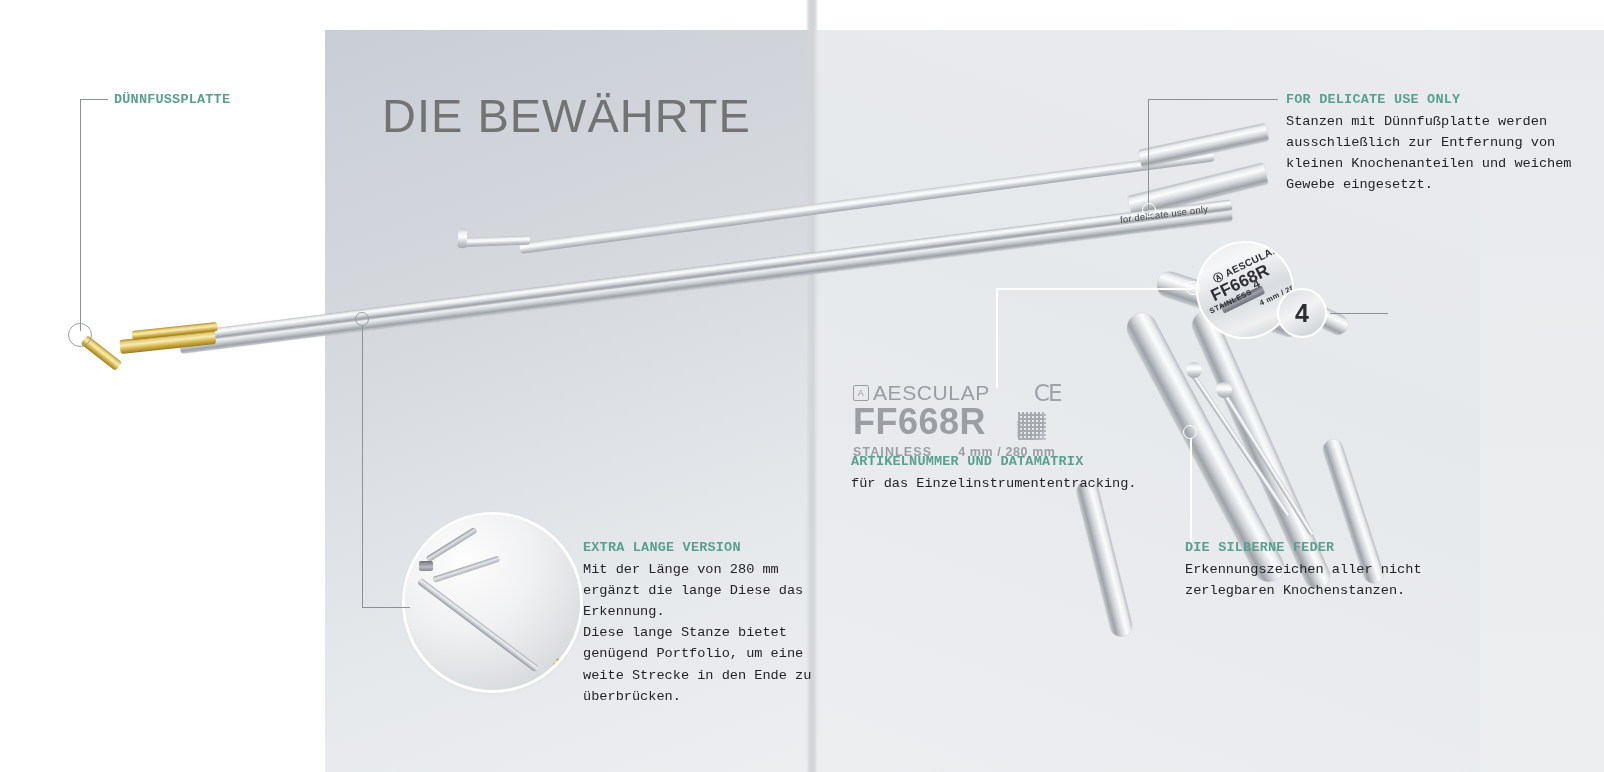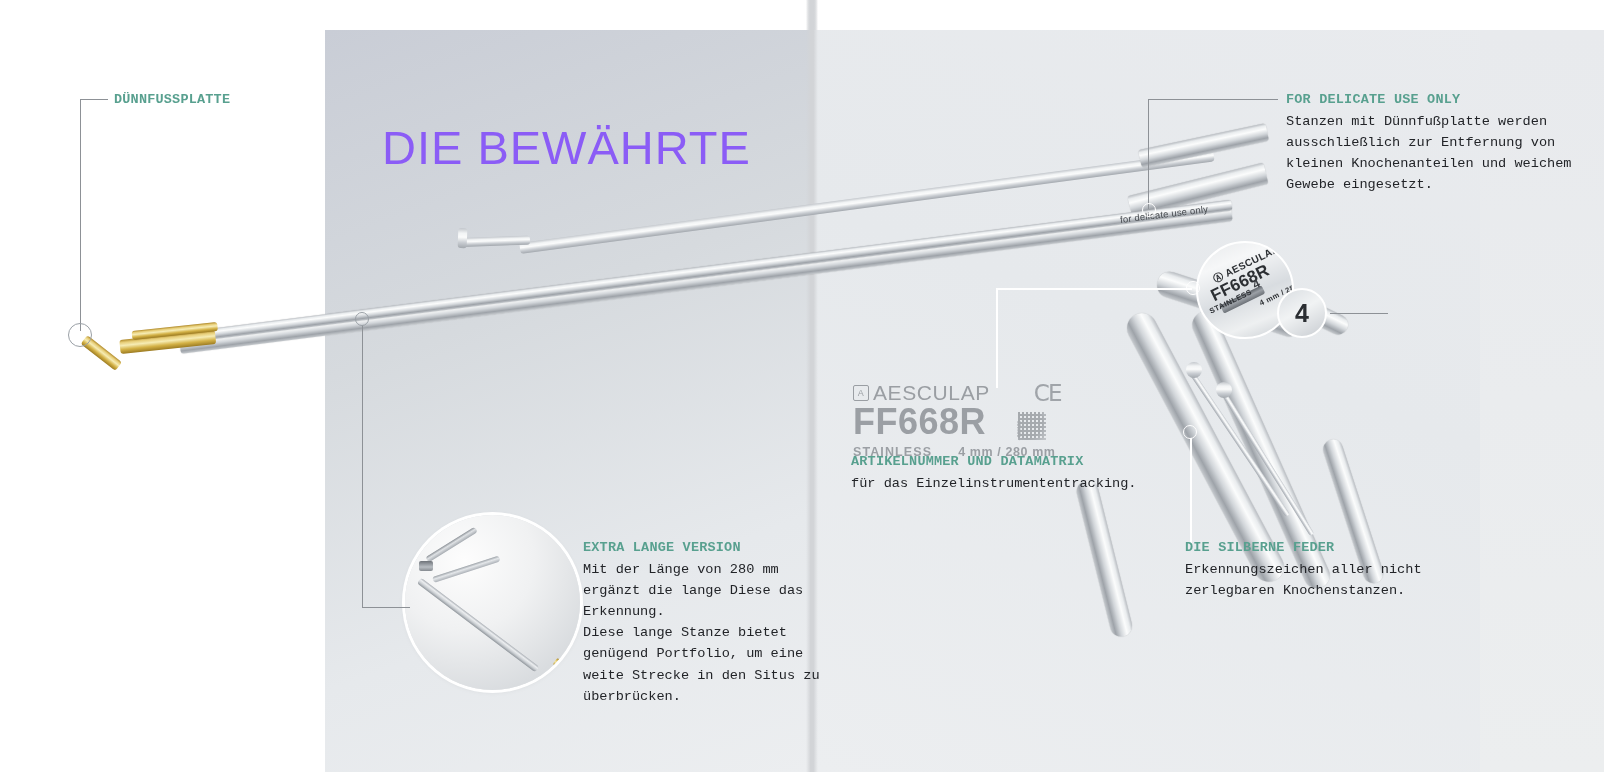--- a/index.html
+++ b/index.html
@@ -30,21 +30,21 @@
   }
   .fold-top{
     position:absolute;left:806px;top:0;width:12px;height:30px;
     background:linear-gradient(90deg,rgba(255,255,255,0) 0%,#d4d6d9 38%,#d4d6d9 62%,rgba(255,255,255,0) 100%);
   }
 
   
   .title{
     position:absolute;left:382px;top:88px;
     font-size:47px;letter-spacing:1px;font-weight:400;
-    color:#8b5cf6;white-space:nowrap;margin-top:32px;
+    color:#737373;white-space:nowrap;
   }
 
   
   .callout{position:absolute;font-family:Liberation Mono, monospace;}
   .co-head{
     color:#58a08f;font-size:13.5px;font-weight:700;letter-spacing:.2px;
     text-transform:uppercase;margin:0 0 2px 0;line-height:1.35;white-space:nowrap;
   }
   .co-body{
     color:#222428;font-size:13.6px;line-height:1.55;margin:0;font-weight:400;
@@ -310,21 +310,21 @@
   </div>
 
   <div class="callout" style="left:583px;top:539px;">
     <div class="co-head">EXTRA LANGE VERSION</div>
     <div class="co-body">
       <span class="ln">Mit der Länge von 280 mm</span>
       <span class="ln">ergänzt die lange Diese das</span>
       <span class="ln">Erkennung.</span>
       <span class="ln">Diese lange Stanze bietet</span>
       <span class="ln">genügend Portfolio, um eine</span>
-      <span class="ln">weite Strecke in den Situs zu</span>
+      <span class="ln">weite Strecke in den Ende zu</span>
       <span class="ln">überbrücken.</span>
     </div>
   </div>
 
   <div class="label-block">
     <div class="lb-row1">
       <div class="lb-brand">
         <span class="lb-mark">A</span>
         <span>AESCULAP</span>
       </div>

